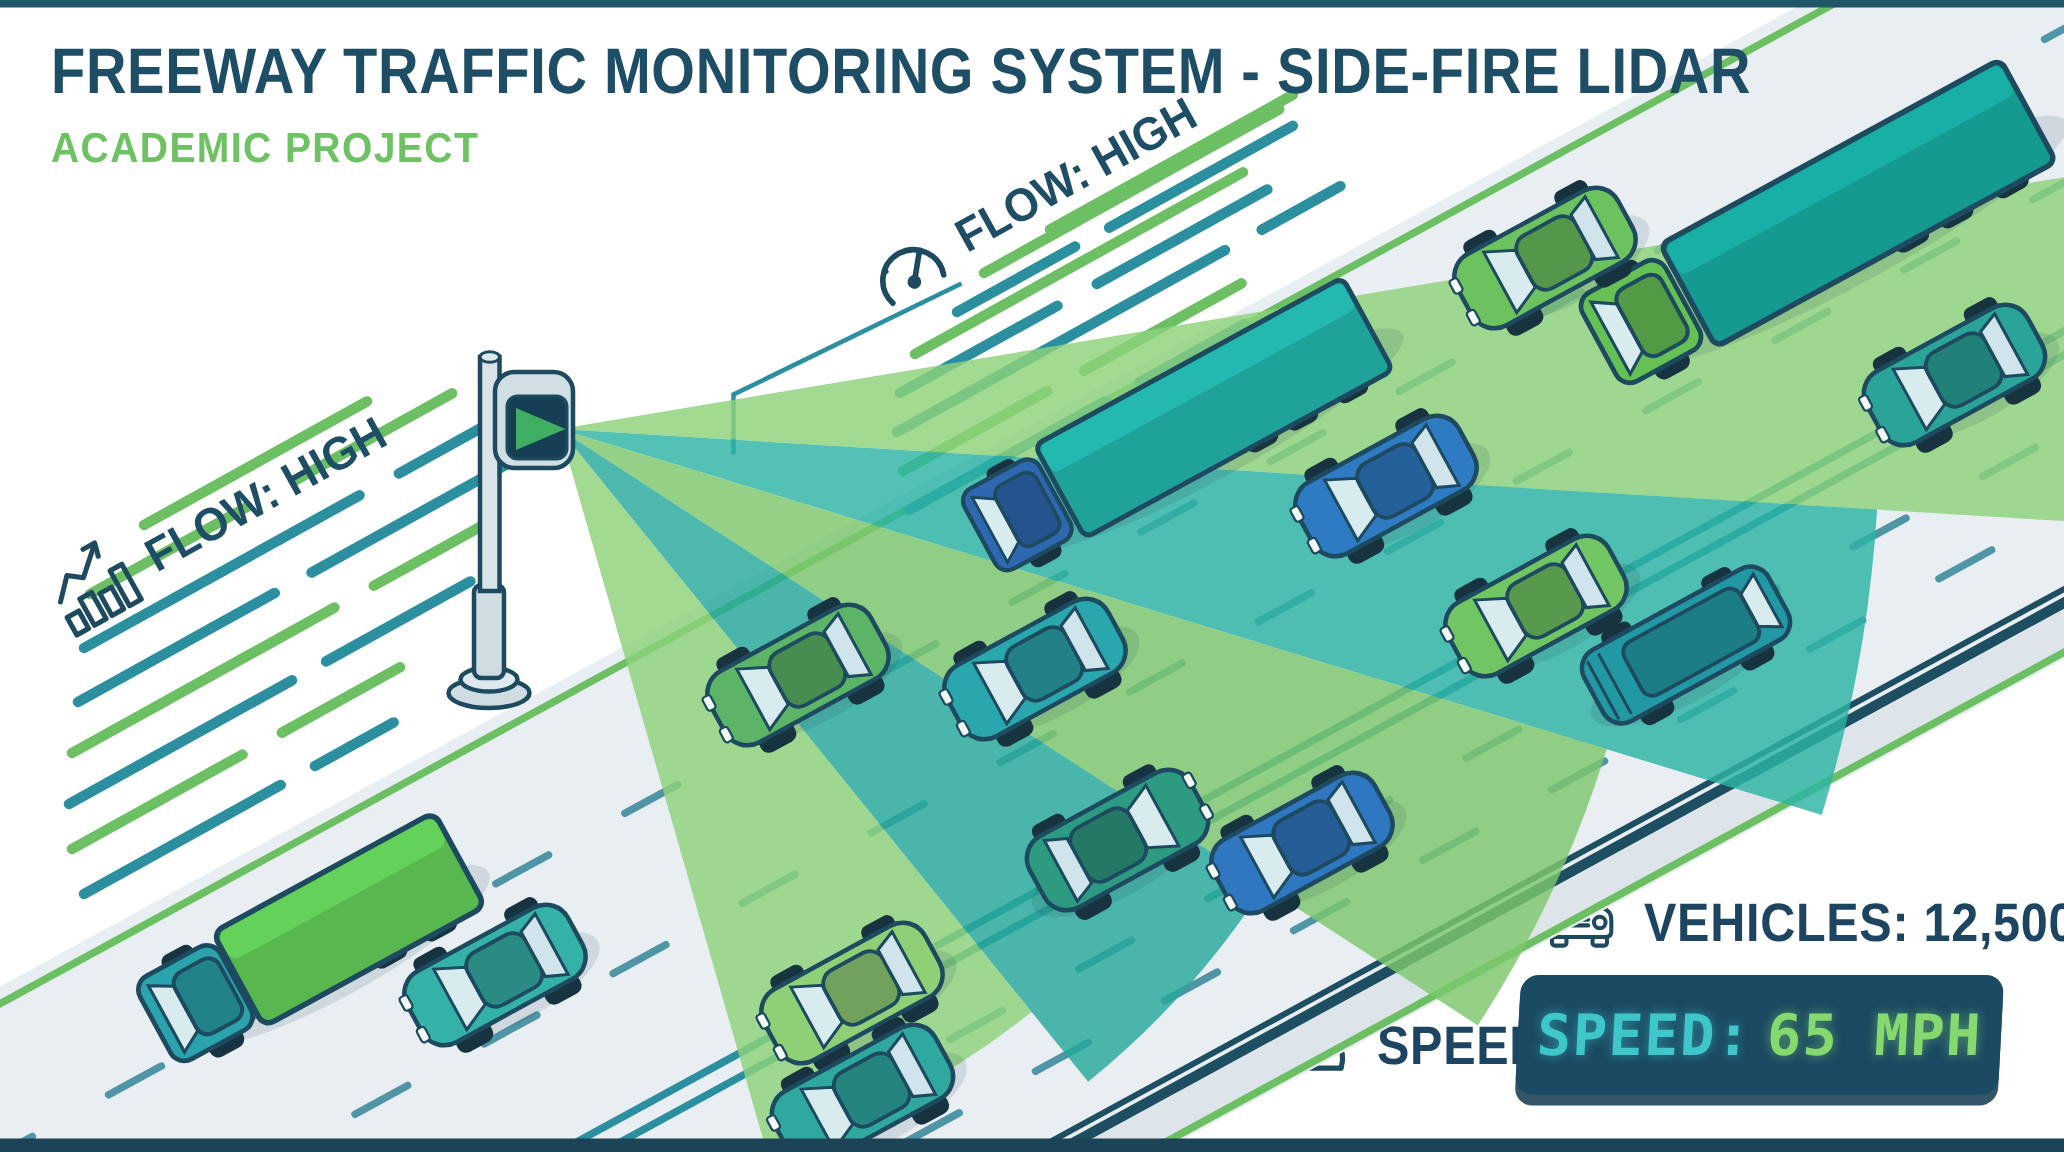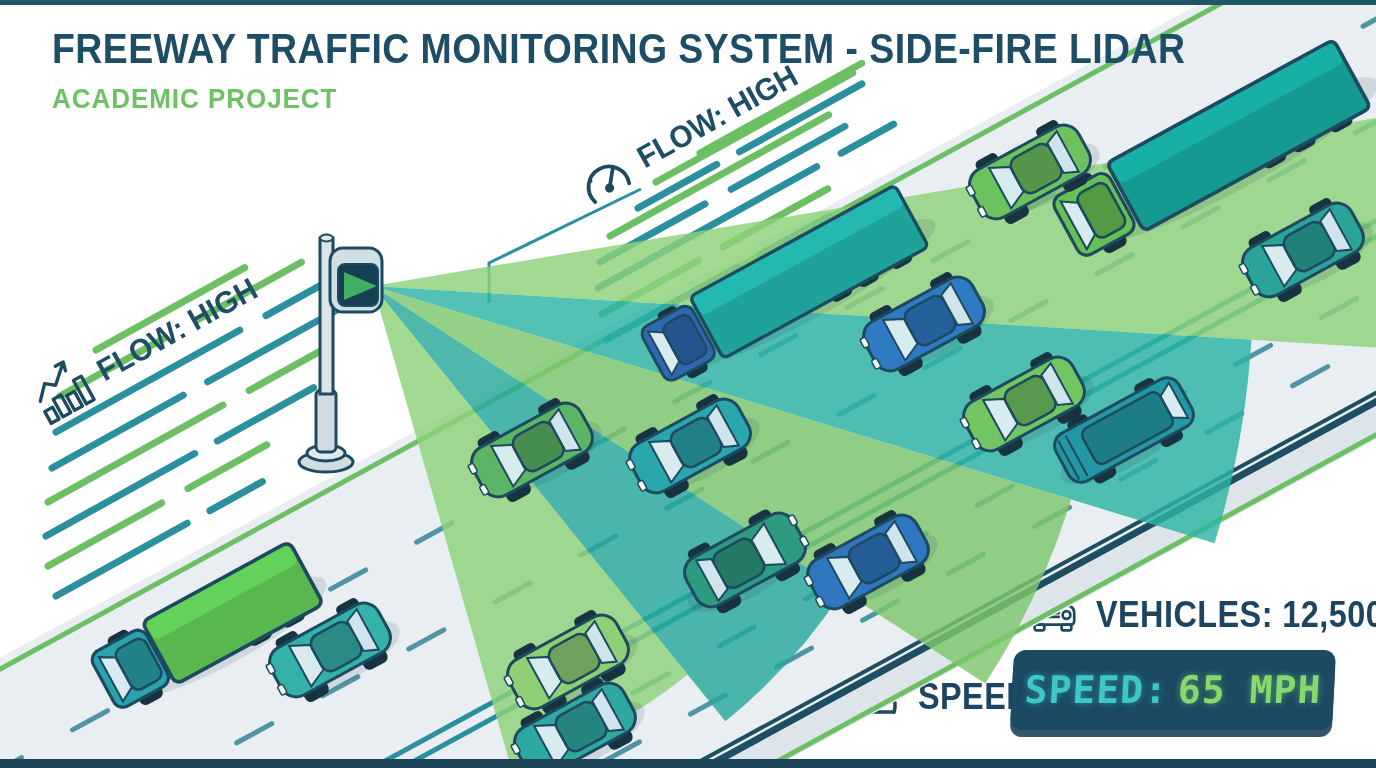--- a/index.html
+++ b/index.html
@@ -2,21 +2,21 @@
 <html><head>
 <meta charset="utf-8">
 <style>
   html,body{margin:0;padding:0;background:#ffffff;}
   .canvas{position:relative;width:1376px;height:768px;overflow:hidden;background:#ffffff;
           font-family:"Liberation Sans", sans-serif;}
   .scene-svg{position:absolute;left:0;top:0;z-index:1;}
   .edge-bar{position:absolute;left:0;width:100%;z-index:6;}
   .edge-bar.top{top:0;height:5px;background:#1f5668;}
   .edge-bar.bottom{bottom:0;height:9px;background:#1d4356;}
-  .header{position:absolute;left:52px;top:24px;z-index:5;}
+  .header{position:absolute;left:34px;top:24px;z-index:5;}
   .title{font-size:43px;font-weight:bold;color:#1d4e66;letter-spacing:.5px;white-space:nowrap;
          display:inline-block;transform:scaleX(.87);transform-origin:0 50%;}
   .subtitle{margin-top:10px;font-size:28px;font-weight:bold;color:#6ec263;letter-spacing:1px;
          display:block;transform:scaleX(.93);transform-origin:0 50%;white-space:nowrap;}
   .flow-label{position:absolute;display:flex;align-items:flex-end;gap:12px;z-index:4;
          transform-origin:left bottom;}
   .flow-label .txt{font-size:31px;font-weight:bold;color:#1d4e66;white-space:nowrap;
          display:inline-block;transform:scaleX(.95);transform-origin:0 100%;padding-bottom:6px;}
   .flow-left{left:50px;top:356px;height:72px;transform:rotate(-29deg);}
   .flow-top{left:592px;top:142px;height:72px;transform:rotate(-29deg);}

